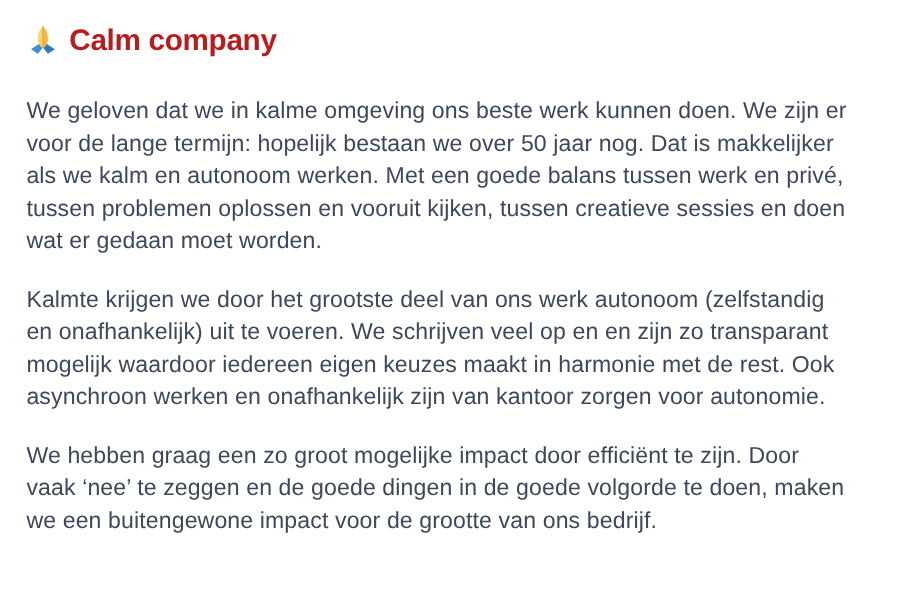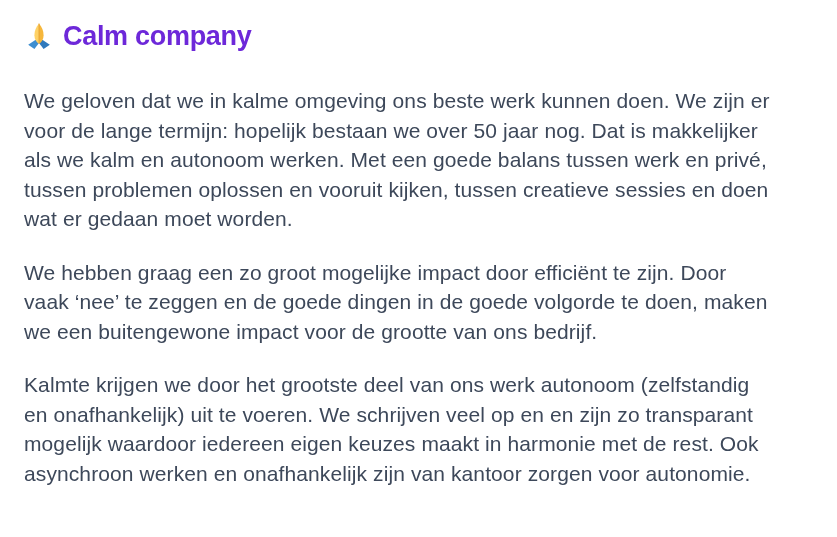--- a/index.html
+++ b/index.html
@@ -19,21 +19,21 @@
     max-width: 748px;
   }
   .page-title {
     display: flex;
     align-items: center;
     gap: 9px;
     font-size: 27px;
     line-height: 34px;
     font-weight: 700;
     letter-spacing: -0.3px;
-    color: #6d28d9;
+    color: #b91c1c;
     margin-bottom: 33px;
   }
   .title-icon {
     width: 30px;
     height: 30px;
     flex: 0 0 auto;
     display: inline-block;
   }
   .content p {
     font-size: 21px;
@@ -64,17 +64,17 @@
 
           <path d="M18 3 C 21.5 7, 23.5 12, 23.5 17 C 23.5 22, 21 25.7, 18 27.2 Z" fill="#f6b73c"></path>
 
           <path d="M18 3 L18 27.2" stroke="#e09b2d" stroke-width="0.9" fill="none"></path>
         </svg>
       </span>
       <span>Calm company</span>
     </h1>
 
     <p>We geloven dat we in kalme omgeving ons beste werk kunnen doen. We zijn er voor de lange termijn: hopelijk bestaan we over 50 jaar nog. Dat is makkelijker als we kalm en autonoom werken. Met een goede balans tussen werk en privé, tussen problemen oplossen en vooruit kijken, tussen creatieve sessies en doen wat er gedaan moet worden.</p>
+    <p>Kalmte krijgen we door het grootste deel van ons werk autonoom (zelfstandig en onafhankelijk) uit te voeren. We schrijven veel op en en zijn zo transparant mogelijk waardoor iedereen eigen keuzes maakt in harmonie met de rest. Ook asynchroon werken en onafhankelijk zijn van kantoor zorgen voor autonomie.</p>
     <p>We hebben graag een zo groot mogelijke impact door efficiënt te zijn. Door vaak ‘nee’ te zeggen en de goede dingen in de goede volgorde te doen, maken we een buitengewone impact voor de grootte van ons bedrijf.</p>
-    <p>Kalmte krijgen we door het grootste deel van ons werk autonoom (zelfstandig en onafhankelijk) uit te voeren. We schrijven veel op en en zijn zo transparant mogelijk waardoor iedereen eigen keuzes maakt in harmonie met de rest. Ook asynchroon werken en onafhankelijk zijn van kantoor zorgen voor autonomie.</p>
 
   </div>
 </div>
 
 </body></html>

